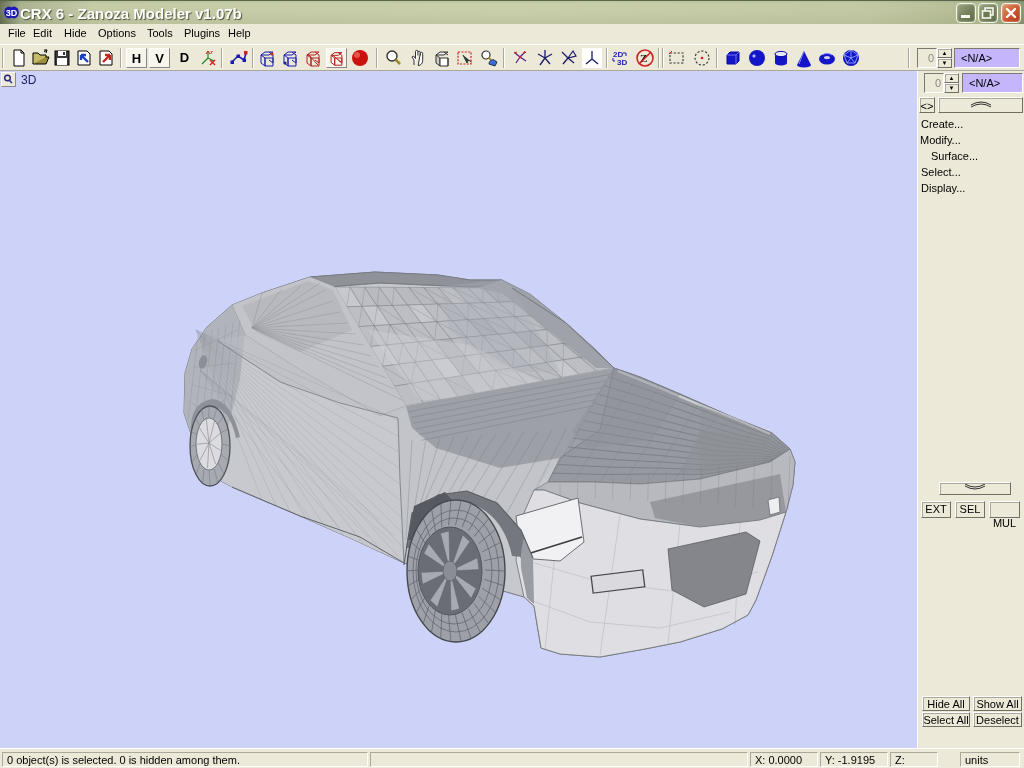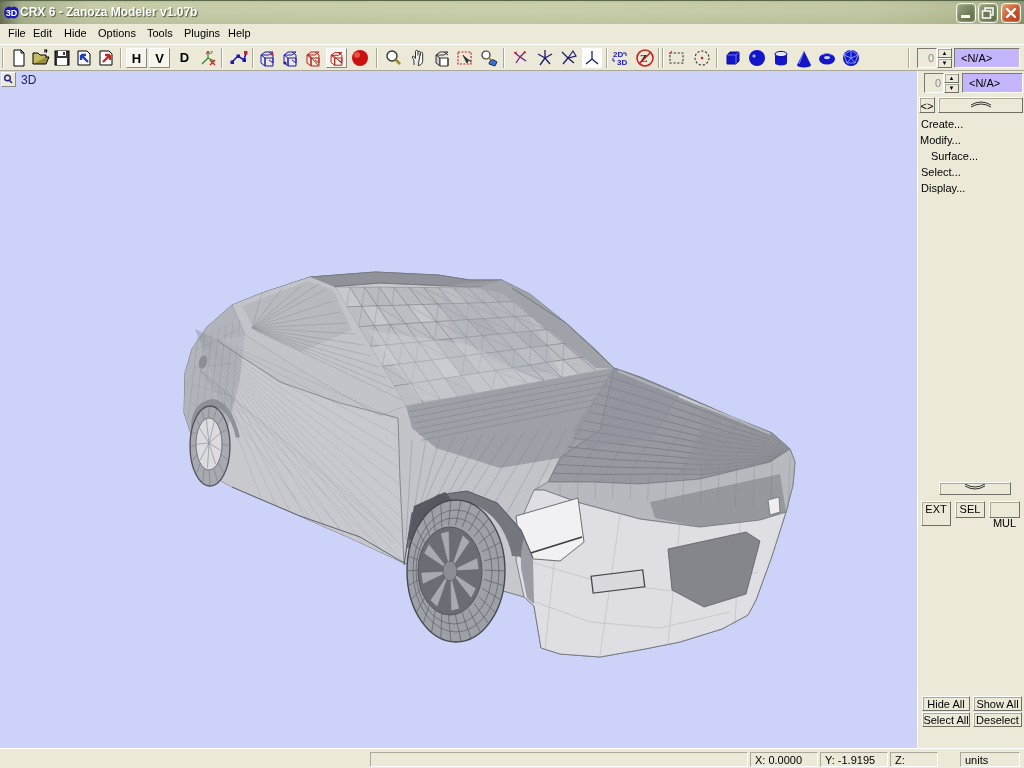--- a/index.html
+++ b/index.html
@@ -1,19 +1,19 @@
 <!DOCTYPE html>
 <html><head><meta charset="utf-8"><style>
 *{margin:0;padding:0;box-sizing:border-box;}
 body{width:1024px;height:768px;overflow:hidden;font-family:"Liberation Sans",sans-serif;font-size:11px;background:#ece9d8;position:relative;}
 .titlebar{position:absolute;left:0;top:0;width:1024px;height:24px;
  background:linear-gradient(180deg,#96a37e 0%,#c6cbaa 12%,#c2c7a5 45%,#b1b793 70%,#9aa37d 100%);
  border-top:1px solid #5a6648;}
 .titlebar .grad{position:absolute;inset:0;background:linear-gradient(90deg,#4e5840 0%,#a2ab88 2%,#c6cba7 9%,#cbd1ac 50%,#c2c8a3 85%,#adb68d 96%,#7c8663 100%);opacity:.75;}
-.titletext{position:absolute;left:20px;top:4px;color:#fff;font-weight:bold;font-size:12px;text-shadow:1px 1px 1px #4a5438;letter-spacing:0;}
+.titletext{position:absolute;left:20px;top:4px;color:#fff;font-weight:bold;font-size:15px;text-shadow:1px 1px 1px #4a5438;letter-spacing:0;}
 .tlogo{position:absolute;left:4px;top:5px;width:15px;height:13px;}
 .wbtn{position:absolute;top:2px;width:20px;height:20px;border-radius:4px;border:1px solid #f3f6ea;
  background:linear-gradient(135deg,#9aa582 0%,#717d58 60%,#5f6b48 100%);box-shadow:inset 0 0 2px #dfe5cf;}
 .wbtn.close{background:linear-gradient(135deg,#e39a6d 0%,#cc5430 55%,#b03a18 100%);}
 .menubar{position:absolute;left:0;top:24px;width:1024px;height:20px;background:#ece9d8;color:#000;}
 .menubar span{position:absolute;top:3px;}
 .toolbar{position:absolute;left:0;top:44px;width:1024px;height:27px;background:#ece9d8;
  border-top:1px solid #fff;border-bottom:1px solid #aca899;}
 .sep{position:absolute;top:3px;width:2px;height:20px;border-left:1px solid #aca899;border-right:1px solid #fff;}
 .tbtn{position:absolute;top:3px;width:20px;height:20px;}
@@ -624,29 +624,30 @@
           <path d="M2 7 Q12 1 22 7 M2 9 Q12 3 22 9" fill="none" stroke="#333" stroke-width="1"></path>
         </svg></div>
       <div style="position:absolute;left:3px;top:47px;color:#000">Create...</div>
       <div style="position:absolute;left:2px;top:63px;color:#000">Modify...</div>
       <div style="position:absolute;left:13px;top:79px;color:#000">Surface...</div>
       <div style="position:absolute;left:3px;top:95px;color:#000">Select...</div>
       <div style="position:absolute;left:3px;top:111px;color:#000">Display...</div>
       <div class="btn" style="left:21px;top:411px;width:72px;height:13px"><svg width="24" height="9" viewBox="0 0 24 9">
           <path d="M2 2 Q12 8 22 2 M2 0 Q12 6 22 0" fill="none" stroke="#333" stroke-width="1"></path>
         </svg></div>
-      <div class="btn" style="left:3px;top:430px;width:30px;height:25px;padding-top:1px">EXT</div>
+      <div class="btn" style="left:3px;top:430px;width:30px;height:17px;padding-top:1px">EXT</div>
       <div class="btn" style="left:37px;top:430px;width:30px;height:17px;padding-top:1px">SEL</div>
       <div class="btn" style="left:71px;top:430px;width:31px;height:15px;padding-top:15px">MUL</div>
       <div class="btn" style="left:4px;top:625px;width:48px;height:15px;padding-top:1px">Hide All</div>
       <div class="btn" style="left:55px;top:625px;width:49px;height:15px;padding-top:1px">Show All</div>
       <div class="btn" style="left:4px;top:641px;width:48px;height:15px;padding-top:1px">Select All</div>
       <div class="btn" style="left:55px;top:641px;width:49px;height:15px;padding-top:1px">Deselect</div>
     </div>
 </div>
 
 <div class="statusbar">
+ <div class="scell" style="left:2px;width:366px">0 object(s) is selected. 0 is hidden among them.</div>
  <div class="scell" style="left:370px;width:378px"></div>
  <div class="scell" style="left:750px;width:68px">X: 0.0000</div>
  <div class="scell" style="left:820px;width:68px">Y: -1.9195</div>
  <div class="scell" style="left:890px;width:48px">Z: -6.8680</div>
  <div class="scell" style="left:960px;width:60px">units</div>
 </div>
 
 </body></html>

